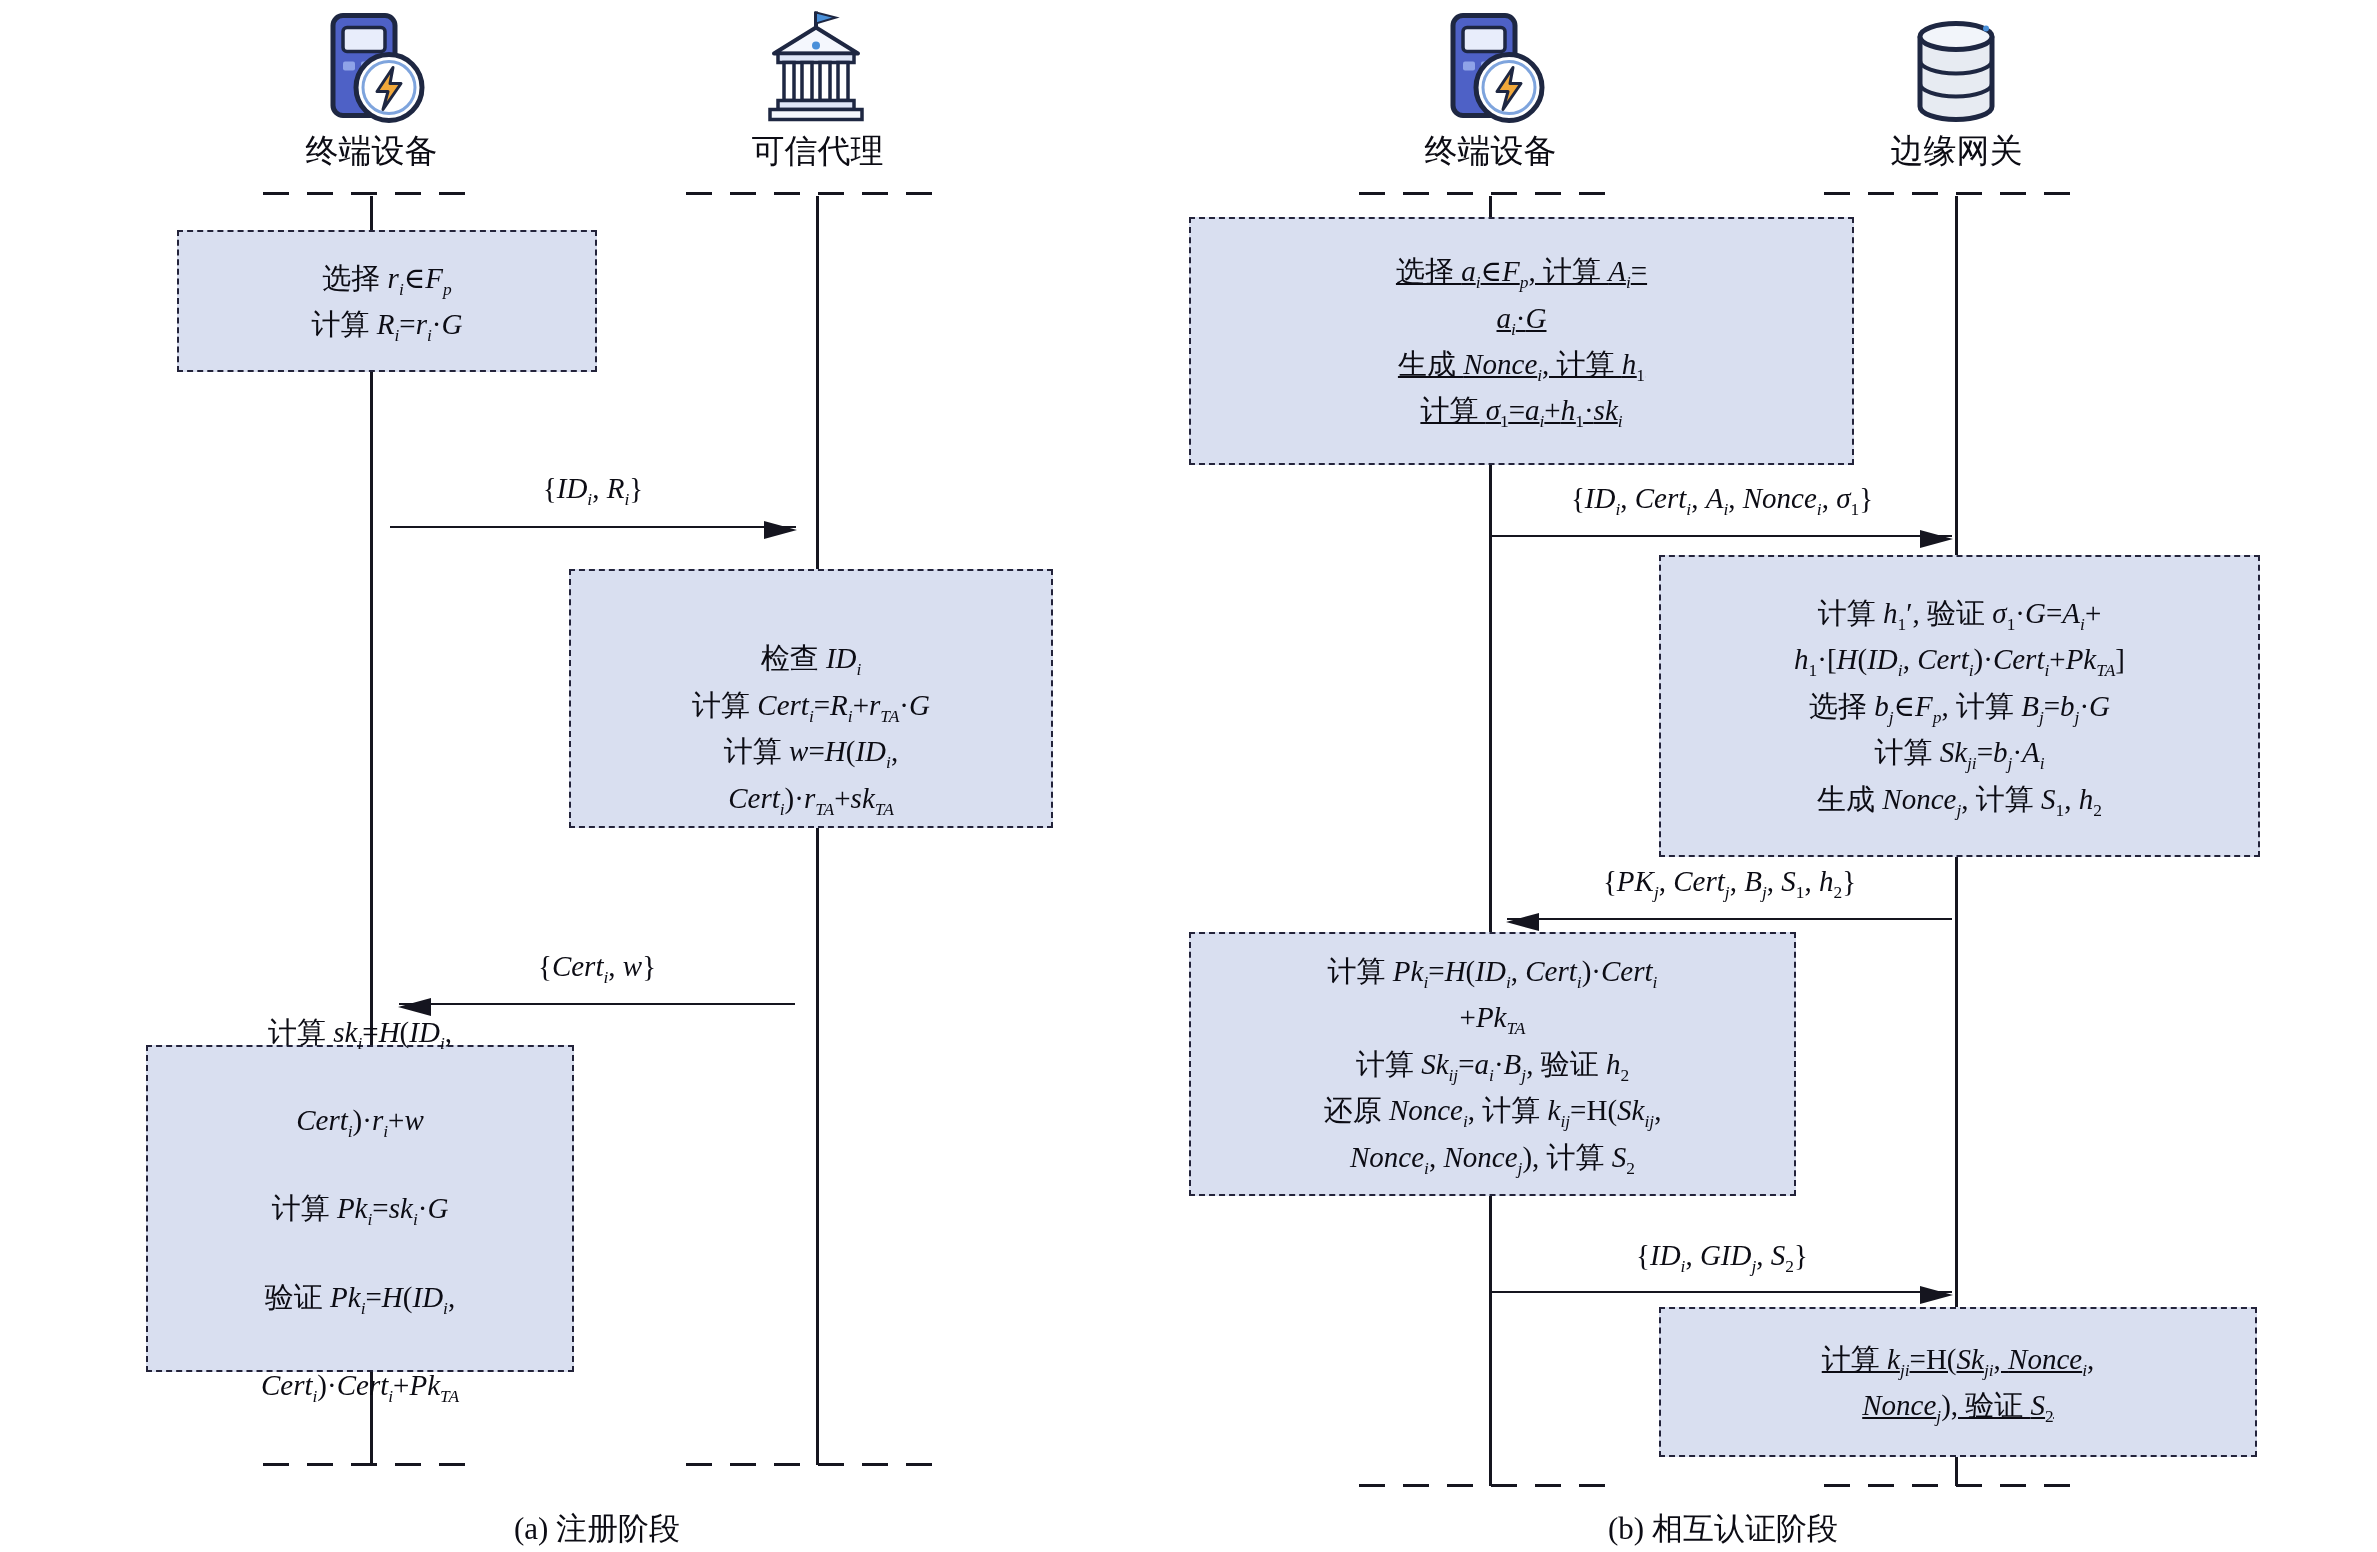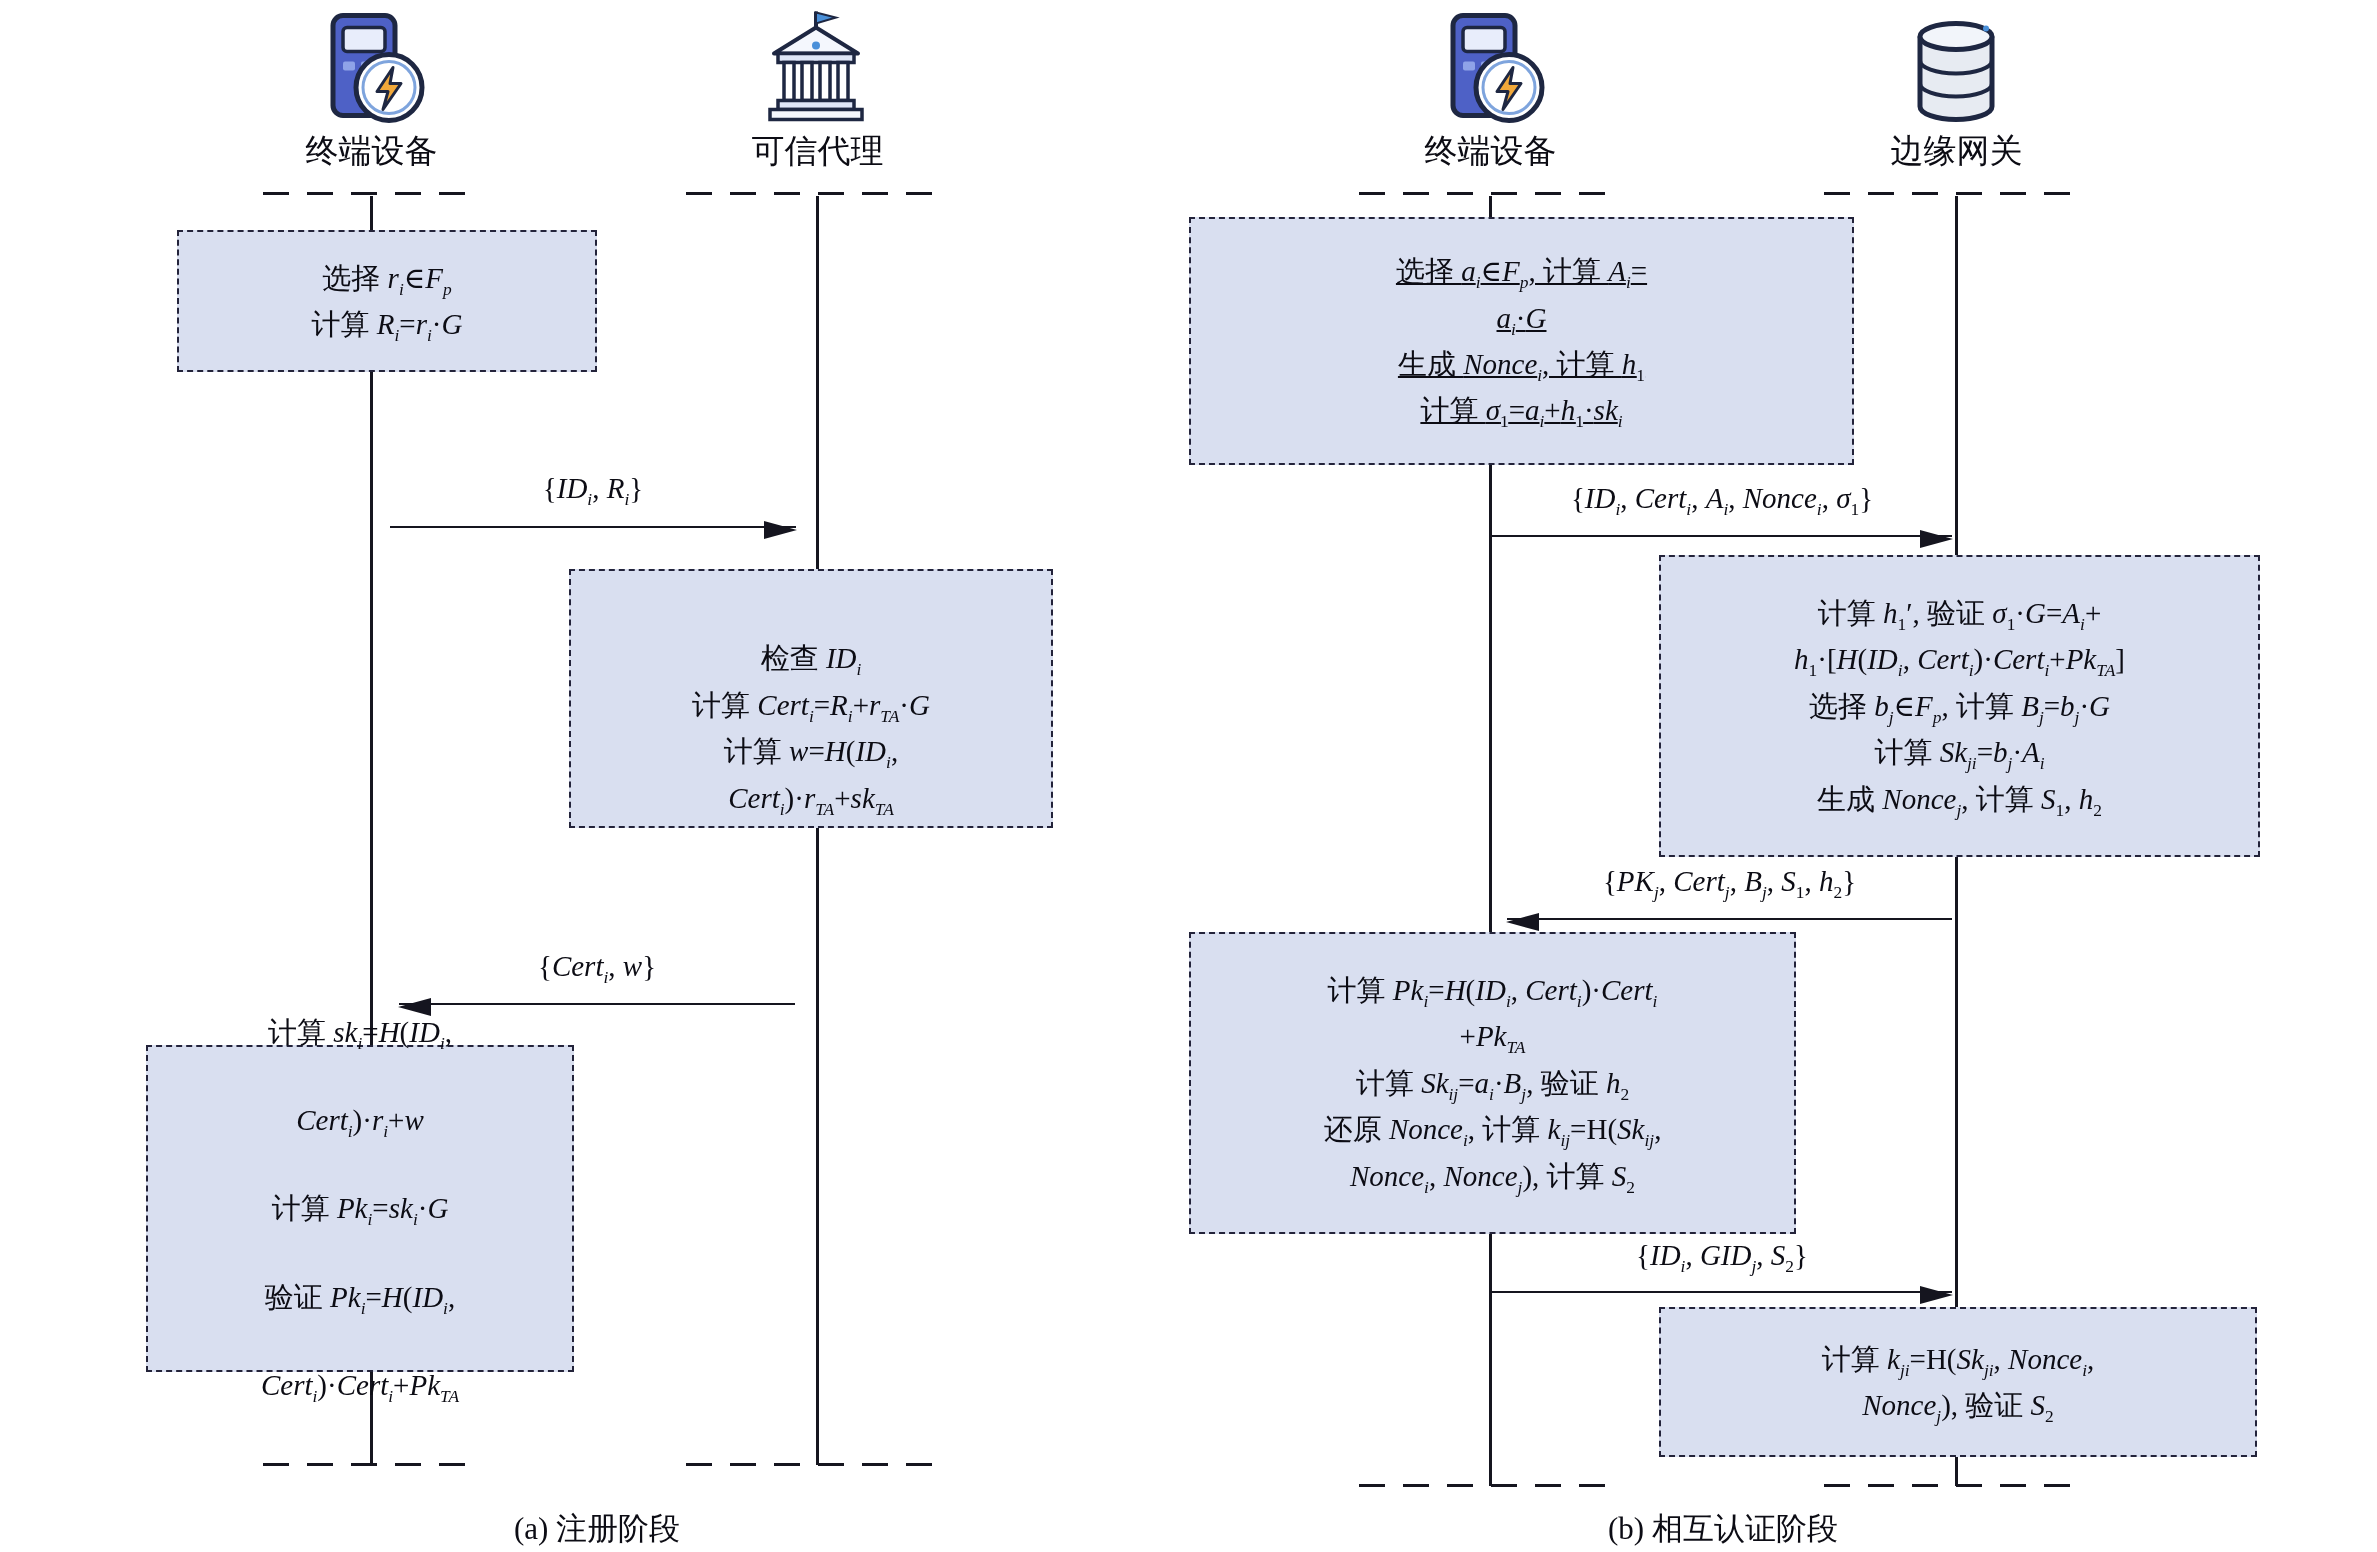--- a/index.html
+++ b/index.html
@@ -162,32 +162,32 @@
       <div class="bline">计算 <i>h</i><sub>1</sub>′, 验证 <i>σ</i><sub>1</sub>·<i>G</i>=<i>A<sub>i</sub></i>+</div>
       <div class="bline"><i>h</i><sub>1</sub>·[<i>H</i>(<i>ID<sub>i</sub></i>, <i>Cert<sub>i</sub></i>)·<i>Cert<sub>i</sub></i>+<i>Pk<sub>TA</sub></i>]</div>
       <div class="bline">选择 <i>b<sub>j</sub></i>∈<i>F<sub>p</sub></i>, 计算 <i>B<sub>j</sub></i>=<i>b<sub>j</sub></i>·<i>G</i></div>
       <div class="bline">计算 <i>Sk<sub>ji</sub></i>=<i>b<sub>j</sub></i>·<i>A<sub>i</sub></i></div>
       <div class="bline">生成 <i>Nonce<sub>j</sub></i>, 计算 <i>S</i><sub>1</sub>, <i>h</i><sub>2</sub></div>
     </div>
 
   <div class="msg-label" style="left:1507px; top:865px; width:445px;">{<i>PK<sub>j</sub></i>, <i>Cert<sub>j</sub></i>, <i>B<sub>j</sub></i>, <i>S</i><sub>1</sub>, <i>h</i><sub>2</sub>}</div>
   <div class="msg-line left" style="left:1507px; top:918px; width:445px;"></div>
 
-  <div class="pbox" style="left:1189px; top:932px; width:607px; height:302px;">
+  <div class="pbox" style="left:1189px; top:932px; width:607px; height:264px;">
       <div class="bline">计算 <i>Pk<sub>i</sub></i>=<i>H</i>(<i>ID<sub>i</sub></i>, <i>Cert<sub>i</sub></i>)·<i>Cert<sub>i</sub></i></div>
       <div class="bline">+<i>Pk<sub>TA</sub></i></div>
       <div class="bline">计算 <i>Sk<sub>ij</sub></i>=<i>a<sub>i</sub></i>·<i>B<sub>j</sub></i>, 验证 <i>h</i><sub>2</sub></div>
       <div class="bline">还原 <i>Nonce<sub>i</sub></i>, 计算 <i>k<sub>ij</sub></i>=H(<i>Sk<sub>ij</sub></i>,</div>
       <div class="bline"><i>Nonce<sub>i</sub></i>, <i>Nonce<sub>j</sub></i>), 计算 <i>S</i><sub>2</sub></div>
     </div>
 
   <div class="msg-label" style="left:1492px; top:1239px; width:460px;">{<i>ID<sub>i</sub></i>, <i>GID<sub>j</sub></i>, <i>S</i><sub>2</sub>}</div>
   <div class="msg-line right" style="left:1492px; top:1291px; width:460px;"></div>
 
-  <div class="pbox" style="left:1659px; top:1307px; width:598px; height:150px;">
+  <div class="pbox" style="left:1659px; top:1307px; width:598px; height:150px;text-decoration:underline;">
       <div class="bline">计算 <i>k<sub>ji</sub></i>=H(<i>Sk<sub>ji</sub></i>, <i>Nonce<sub>i</sub></i>,</div>
       <div class="bline"><i>Nonce<sub>j</sub></i>), 验证 <i>S</i><sub>2</sub></div>
     </div>
 
   <div class="caption" style="left:1503px; top:1508px; width:440px;">(b) 相互认证阶段</div>
 
 </div>
 
 
 </body></html>

